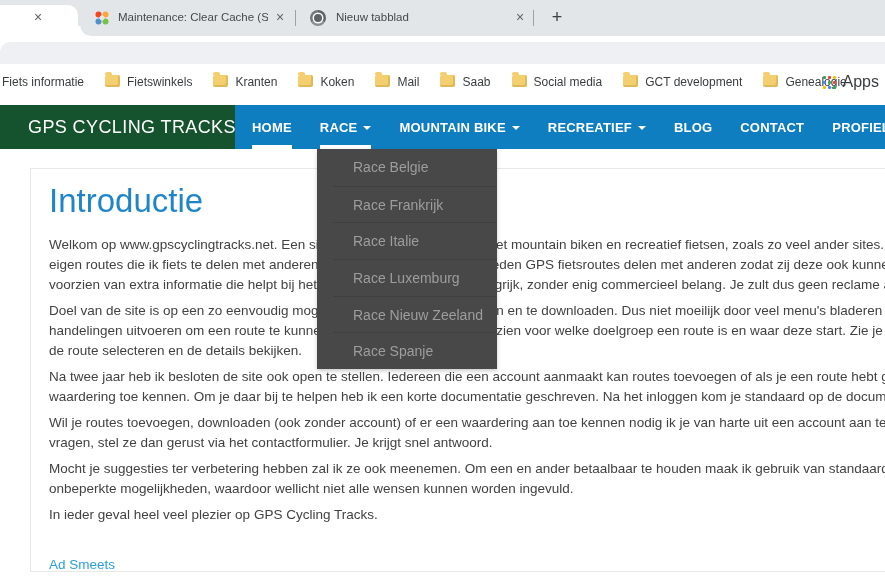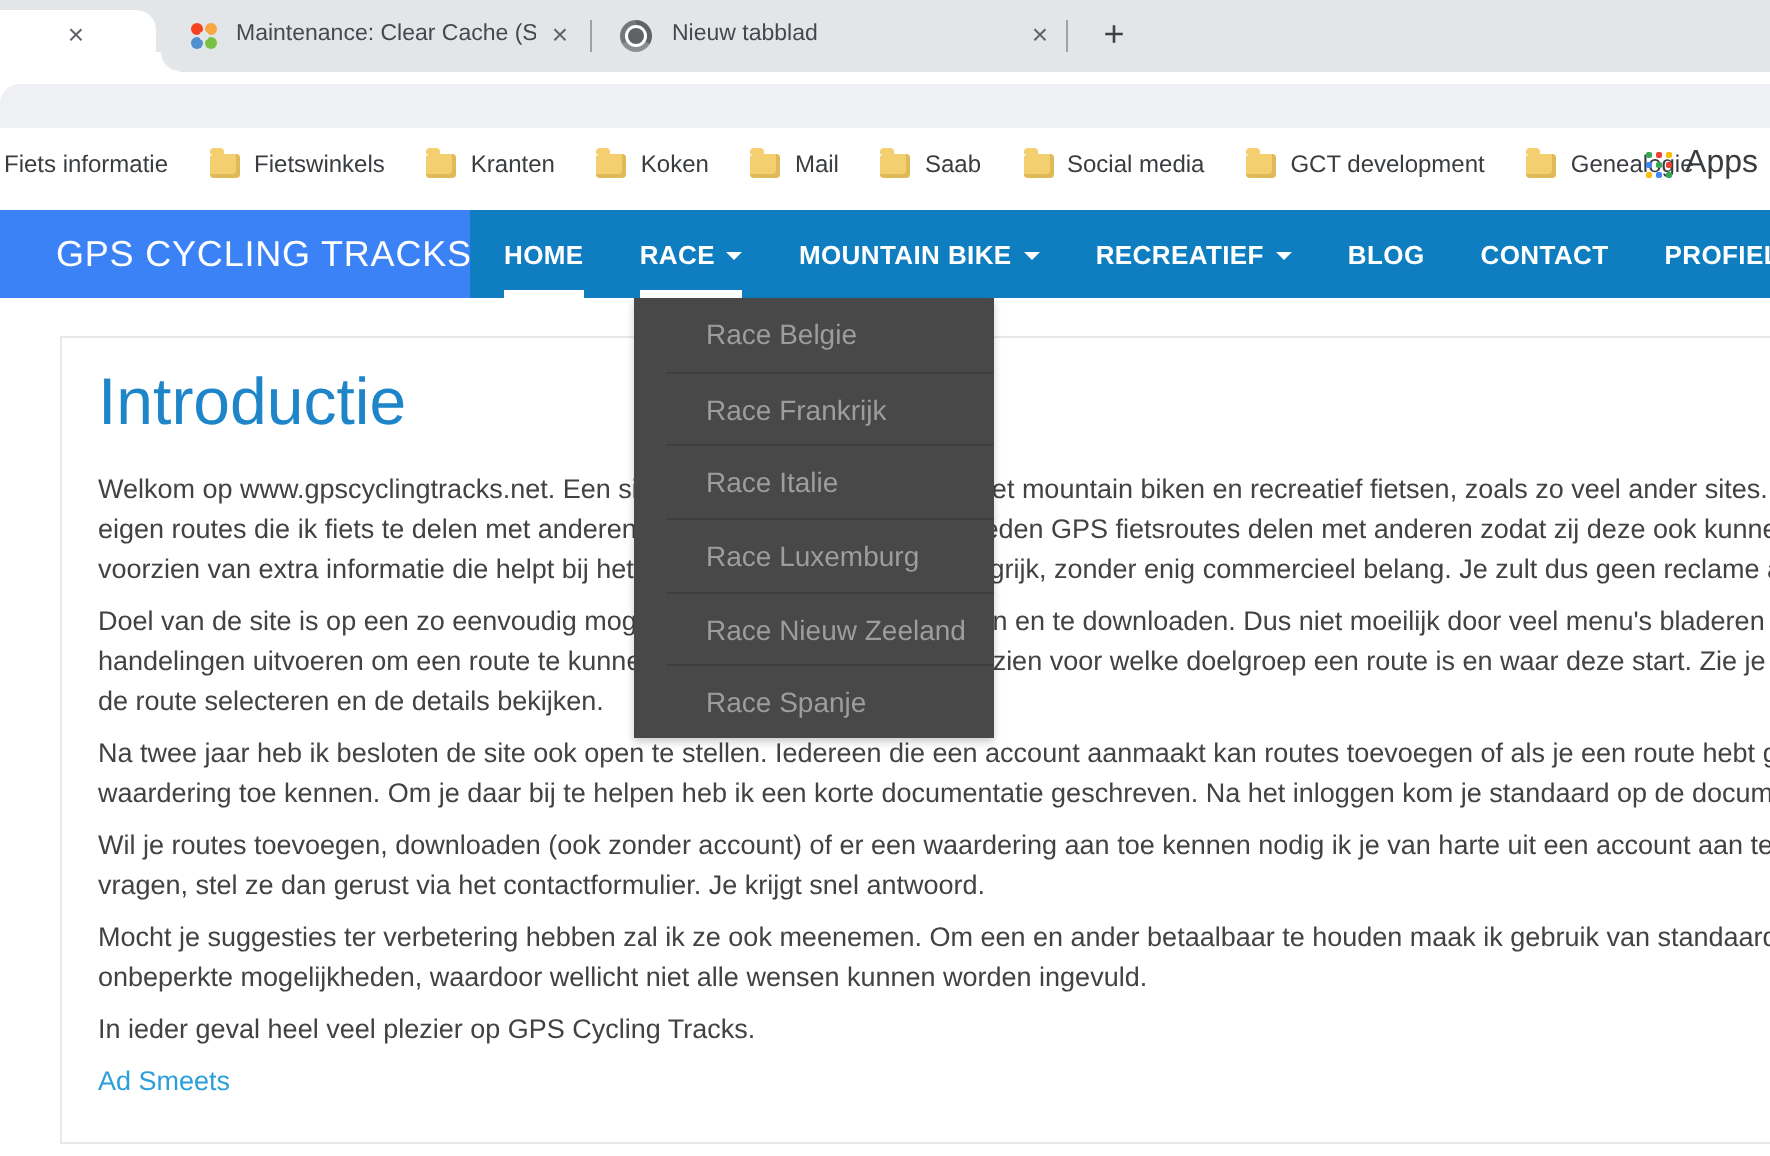--- a/index.html
+++ b/index.html
@@ -25,33 +25,33 @@
                    background:conic-gradient(#5f6368 0 120deg, #8a8f94 0 240deg, #73777c 0 360deg); }
   .chromium-icon .core { position:absolute; left:4px; top:4px; width:8px; height:8px; border-radius:50%;
                          background:#5f6368; box-shadow:0 0 0 1.5px #fff; }
 
   
   .white-gap { position:absolute; left:0; top:36px; width:885px; height:6px; background:#fff; }
   .toolbar-band { position:absolute; left:0; top:42px; width:885px; height:22px; background:#eef0f3; border-radius:10px 0 0 0; }
 
   
   .bookmarks { position:absolute; left:2px; top:72px; height:20px; display:flex; align-items:center; gap:21px; }
-  .bookmark { display:flex; align-items:flex-end; gap:7px; font-size:12px; color:#3a3d40; white-space:nowrap; }
+  .bookmark { display:flex; align-items:flex-start; gap:7px; font-size:12px; color:#3a3d40; white-space:nowrap; }
   .folder-icon { position:relative; width:15px; height:12px; background:#f3cf70; border-radius:2px;
                  box-shadow:inset -2px -2px 0 rgba(205,160,60,.45); }
   .folder-icon::before { content:""; position:absolute; left:0; top:-3px; width:7px; height:3px;
                          background:#f3cf70; border-radius:2px 2px 0 0; }
   .apps-area { position:absolute; right:6px; top:72px; height:20px; display:flex; align-items:center; gap:7px;
                font-size:16px; color:#3a3d40; }
   .apps-grid { width:13px; height:13px; display:grid; grid-template-columns:repeat(3,3px); grid-template-rows:repeat(3,3px); gap:2px; }
   .apps-grid span { width:3px; height:3px; border-radius:1px; }
 
   
   .nav { position:absolute; left:0; top:105px; width:885px; height:44px; background:#0f7ec0; }
-  .brand { position:absolute; left:0; top:0; width:235px; height:44px; background:#3b82f6; color:#fff;
+  .brand { position:absolute; left:0; top:0; width:235px; height:44px; background:#14532d; color:#fff;
            font-size:18px; font-weight:500; letter-spacing:.4px; display:flex; align-items:center; padding-left:28px;
            white-space:nowrap; }
   .nav-items { position:absolute; left:238px; top:0; height:44px; display:flex; }
   .nav-item { position:relative; height:44px; display:flex; align-items:center; padding:12px 14px;
               color:#fff; font-size:13px; font-weight:bold; letter-spacing:.2px; white-space:nowrap; cursor:pointer;justify-content:flex-end; }
   .nav-item.active::after { content:""; position:absolute; left:14px; right:14px; bottom:0; height:4px; background:#fff; }
   .caret-down-icon { display:inline-block; margin-left:6px; width:0; height:0;
                      border-left:4px solid transparent; border-right:4px solid transparent; border-top:4px solid #fff;
                      transform:translateY(1px); }
 
@@ -60,21 +60,21 @@
               box-shadow:0 2px 4px rgba(0,0,0,.2);padding-left:16px; }
   .dropdown-item { height:36.7px; display:flex; align-items:center; padding-left:20px;
                    color:#9d9d9d; font-size:14px; cursor:pointer; }
   .dropdown-item + .dropdown-item { border-top:1px solid rgba(0,0,0,.12); }
 
   
   .card { position:absolute; left:30px; top:168px; width:1255px; height:404px; background:#fff;
           border:1px solid #e8e8e8; padding:12px 0 0 18px; z-index:5; }
   .page-title { font-size:33px; font-weight:400; color:#1f85c9; line-height:40px; margin-bottom:14px; }
   .card p { font-size:13.5px; line-height:20px; color:#424242; white-space:pre; margin-bottom:6px; }
-  .author-link { display:inline-block; margin-top:2px; font-size:13.5px; color:#2c9fd9; text-decoration:none; }
+  .author-link { display:inline-block; margin-top:26px; font-size:13.5px; color:#2c9fd9; text-decoration:none; }
 </style>
 </head>
 <body>
 
 <div class="screen">
 
   <div class="tabstrip">
     <div class="active-tab"></div>
     <div class="tab-curve"></div>
     <div class="tab-close" style="left:30px;">×</div>

